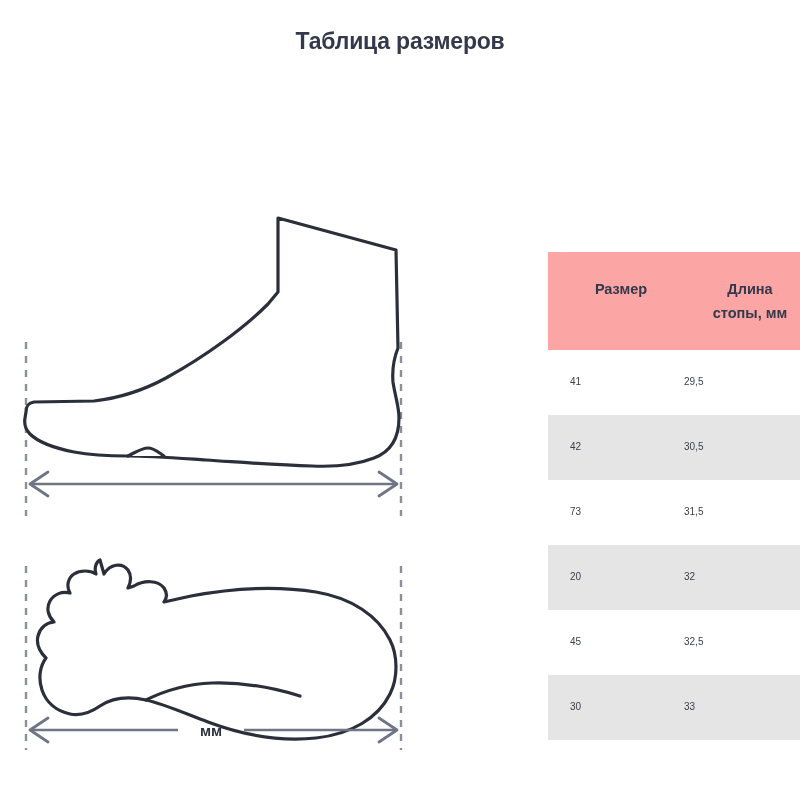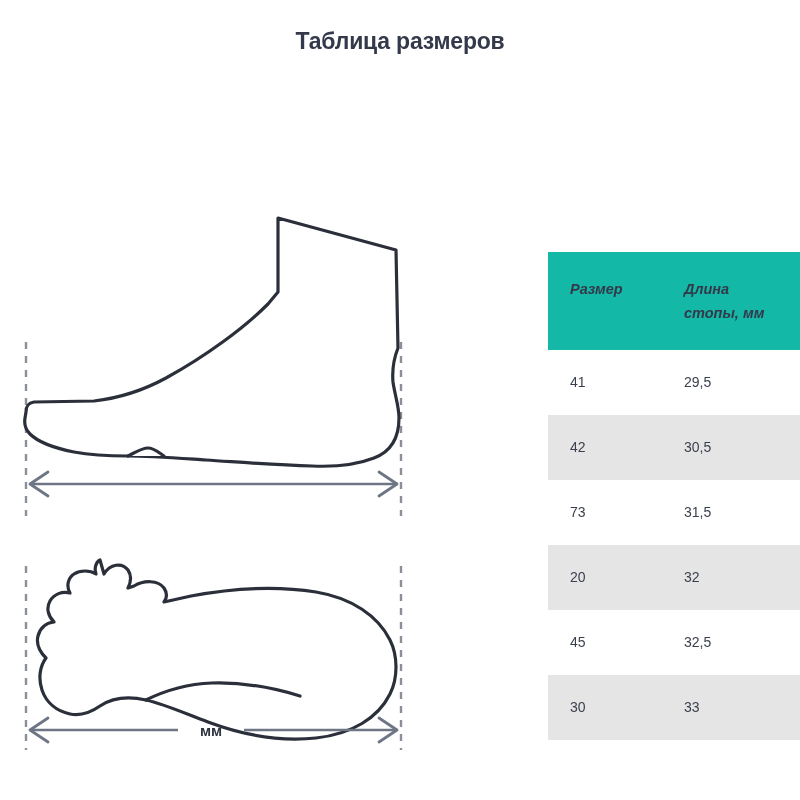--- a/index.html
+++ b/index.html
@@ -86,35 +86,34 @@
   }
   table.size-table {
     border-collapse: collapse;
     width: 268px;
     table-layout: fixed;
   }
   table.size-table col.col-size  { width: 124px; }
   table.size-table col.col-len   { width: 144px; }
 
   table.size-table thead th {
-    background: #14b8a6;
+    background: #fca5a5;
     font-size: 14.5px;
     font-weight: bold;
     color: #33384a;
-    text-align: left;
+    text-align: center;
     padding: 26px 0 24px 22px;
     vertical-align: top;
     line-height: 1.65;
-    font-style: italic;
   }
   table.size-table thead th.th-len {
     padding-left: 12px;
   }
   table.size-table tbody td {
-    font-size: 14px;
+    font-size: 10px;
     color: #3a3f4c;
     text-align: left;
     padding: 0 0 0 22px;
     height: 65px;
     vertical-align: middle;
     line-height: 1.2;
   }
   table.size-table tbody td.td-len {
     padding-left: 12px;
   }

